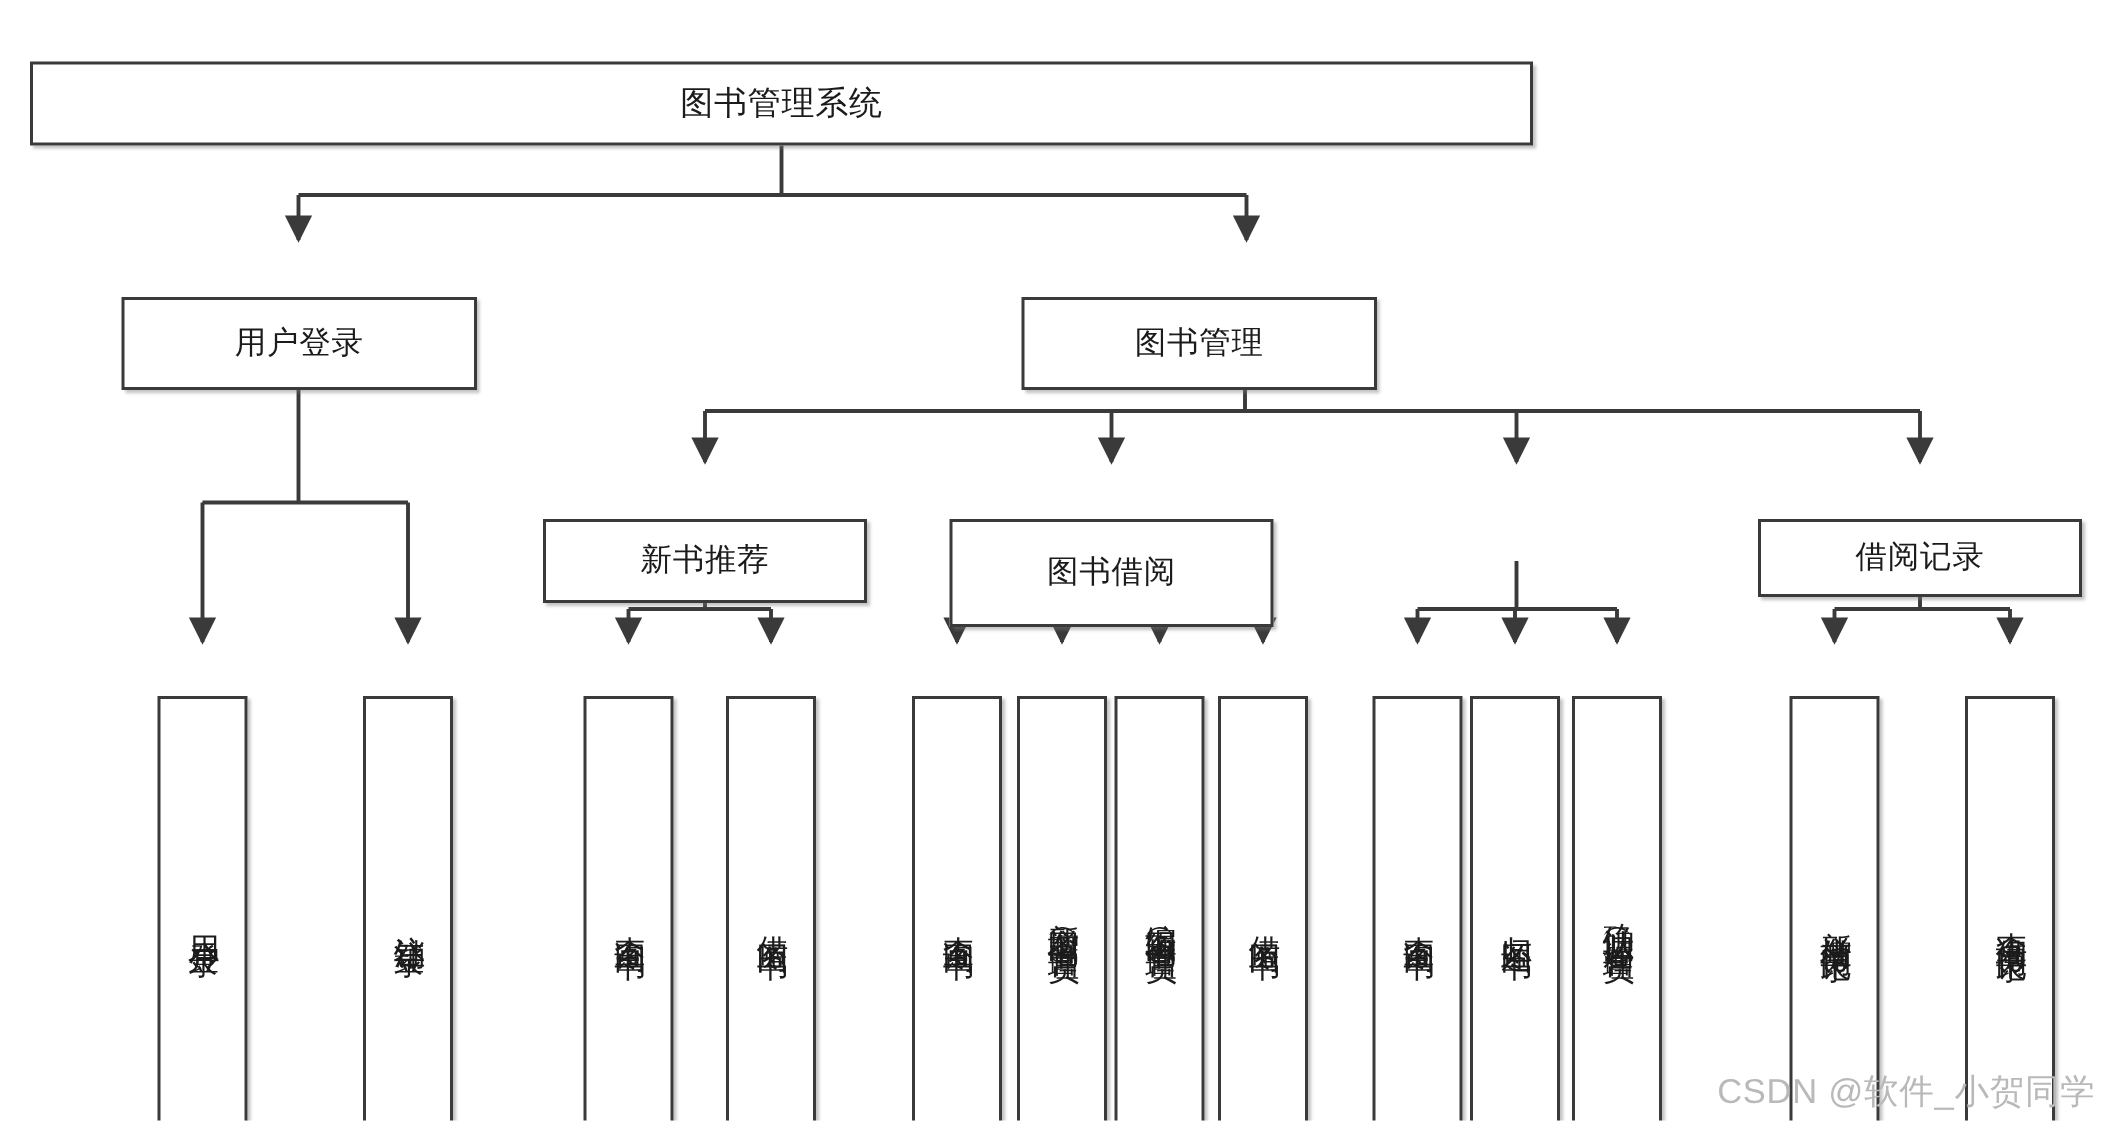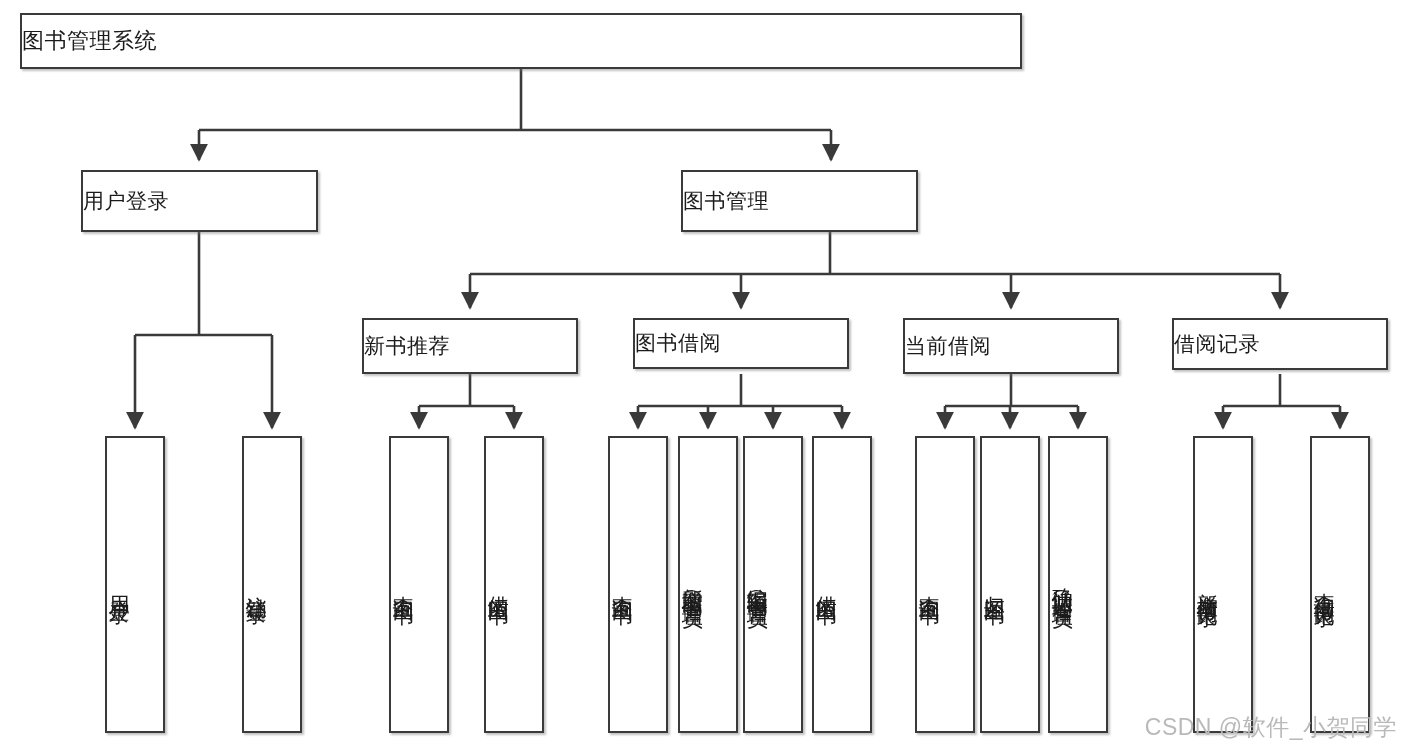--- a/index.html
+++ b/index.html
@@ -28,22 +28,23 @@
     display: block;
   }
   .node-box {
     position: absolute;
     box-sizing: border-box;
     background: #ffffff;
     border: 2px solid #3a3a3a;
     box-shadow: 2px 2px 2px rgba(120,120,120,0.45);
     display: flex;
     align-items: center;
-    justify-content: flex-start;
+    justify-content: center;
     overflow: hidden;
+    margin-top: 28px;
   }
   .node-label {
     color: #1b1b1b;
     font-size: 21px;
     line-height: 1.15;
     letter-spacing: 0.5px;
     white-space: nowrap;
     text-align: center;
   }
   .node-box.vertical .node-label {
@@ -139,25 +140,22 @@
   <div class="node-box" style="left:81px; top:170px; width:237px; height:62px;">
     <span class="node-label">用户登录</span>
   </div>
   <div class="node-box" style="left:681px; top:170px; width:237px; height:62px;">
     <span class="node-label">图书管理</span>
   </div>
 
   <div class="node-box" style="left:362px; top:318px; width:216px; height:56px;">
     <span class="node-label">新书推荐</span>
   </div>
-  <div class="node-box" style="left:633px; top:318px; width:216px; height:51px;">
+  <div class="node-box" style="left:633px; top:318px; width:216px; height:72px;">
     <span class="node-label">图书借阅</span>
-  </div>
-  <div class="node-box" style="left:903px; top:318px; width:216px; height:56px;">
-    <span class="node-label">当前借阅</span>
   </div>
   <div class="node-box" style="left:1172px; top:318px; width:216px; height:52px;">
     <span class="node-label">借阅记录</span>
   </div>
 
   <div class="node-box vertical" style="left:105px; top:436px; width:60px; height:297px;">
     <span class="node-label">用户登录</span>
   </div>
   <div class="node-box vertical" style="left:242px; top:436px; width:60px; height:297px;">
     <span class="node-label">注销登录</span>

